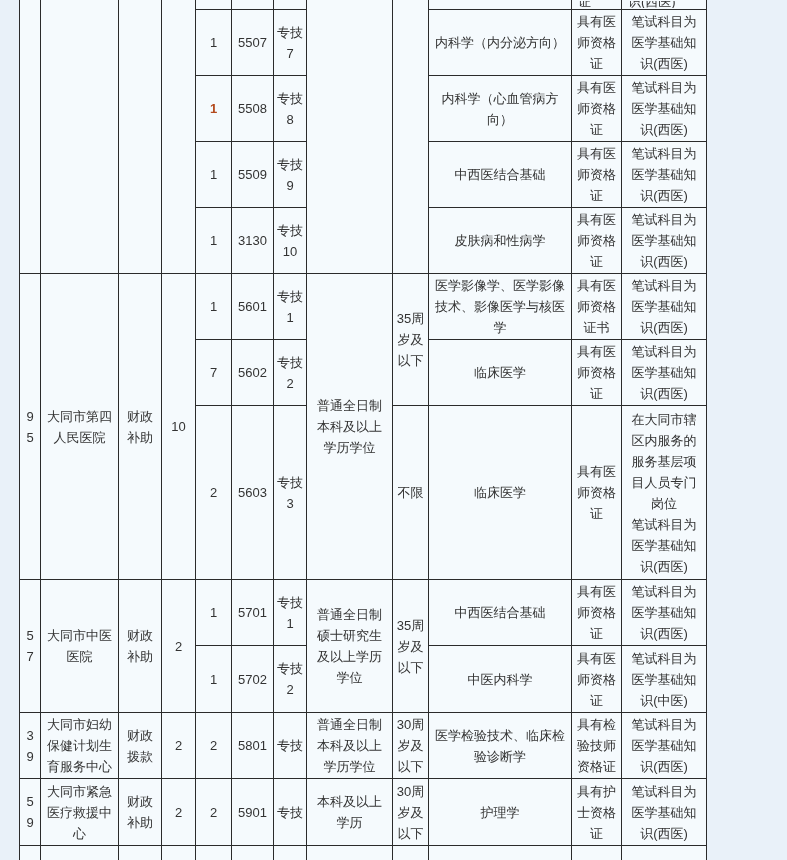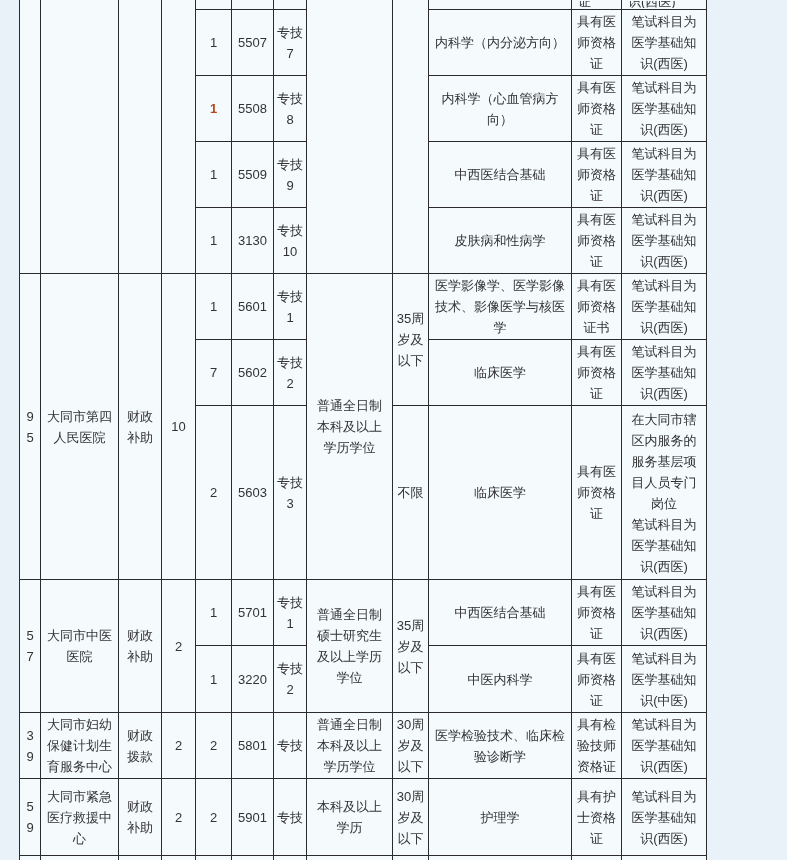--- a/index.html
+++ b/index.html
@@ -225,21 +225,21 @@
     <td class="l">具有医
 师资格
 证</td>
     <td class="l">笔试科目为
 医学基础知
 识(西医)</td>
   </tr>
 
   <tr style="height:67px">
     <td class="c">1</td>
-    <td class="c">3220</td>
+    <td class="c">5702</td>
     <td class="c">专技
 2</td>
     <td class="l">中医内科学</td>
     <td class="l">具有医
 师资格
 证</td>
     <td class="l">笔试科目为
 医学基础知
 识(中医)</td>
   </tr>
@@ -264,21 +264,21 @@
     <td class="l">医学检验技术、临床检
 验诊断学</td>
     <td class="l">具有检
 验技师
 资格证</td>
     <td class="l">笔试科目为
 医学基础知
 识(西医)</td>
   </tr>
 
-  <tr style="height:77px">
+  <tr style="height:67px">
     <td class="l">59</td>
     <td class="l">大同市紧急
 医疗救援中
 心</td>
     <td class="c">财政
 补助</td>
     <td class="c">2</td>
     <td class="c">2</td>
     <td class="c">5901</td>
     <td class="c">专技</td>

